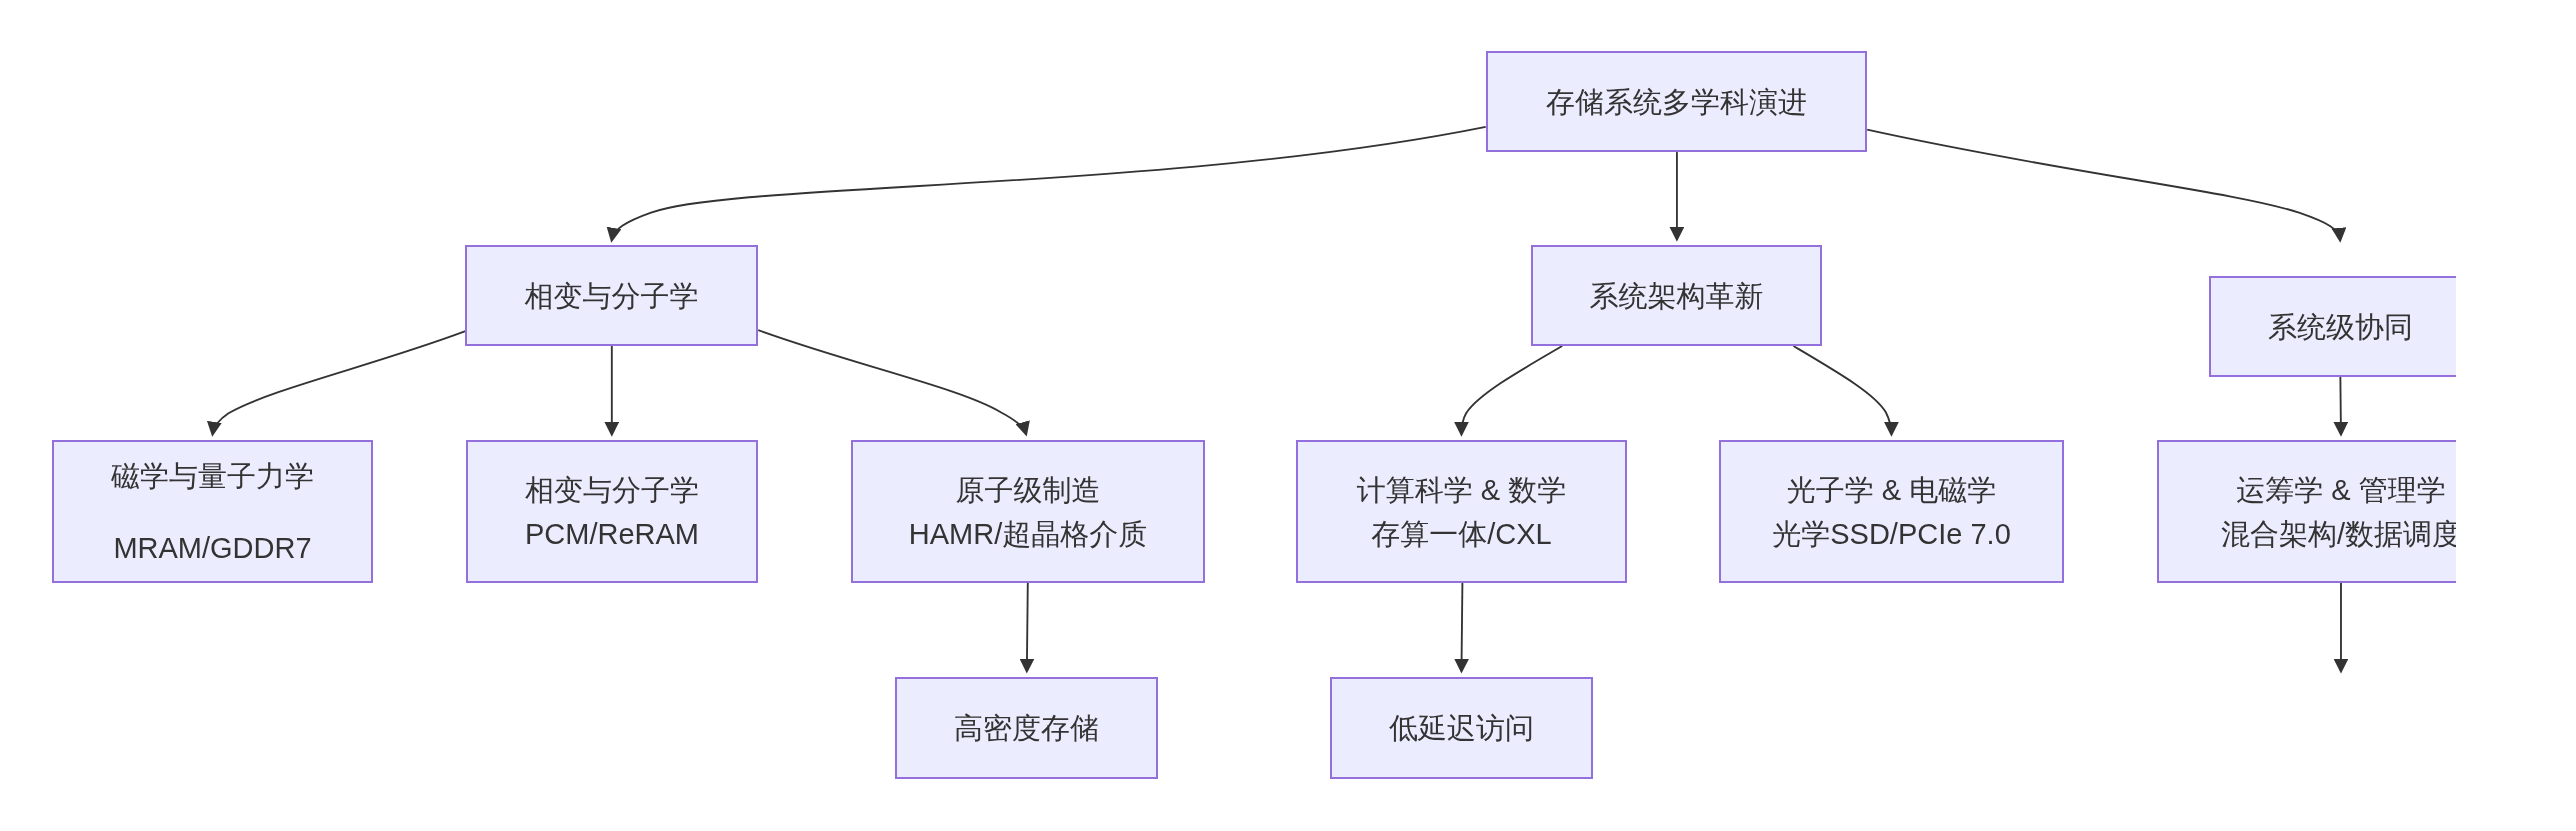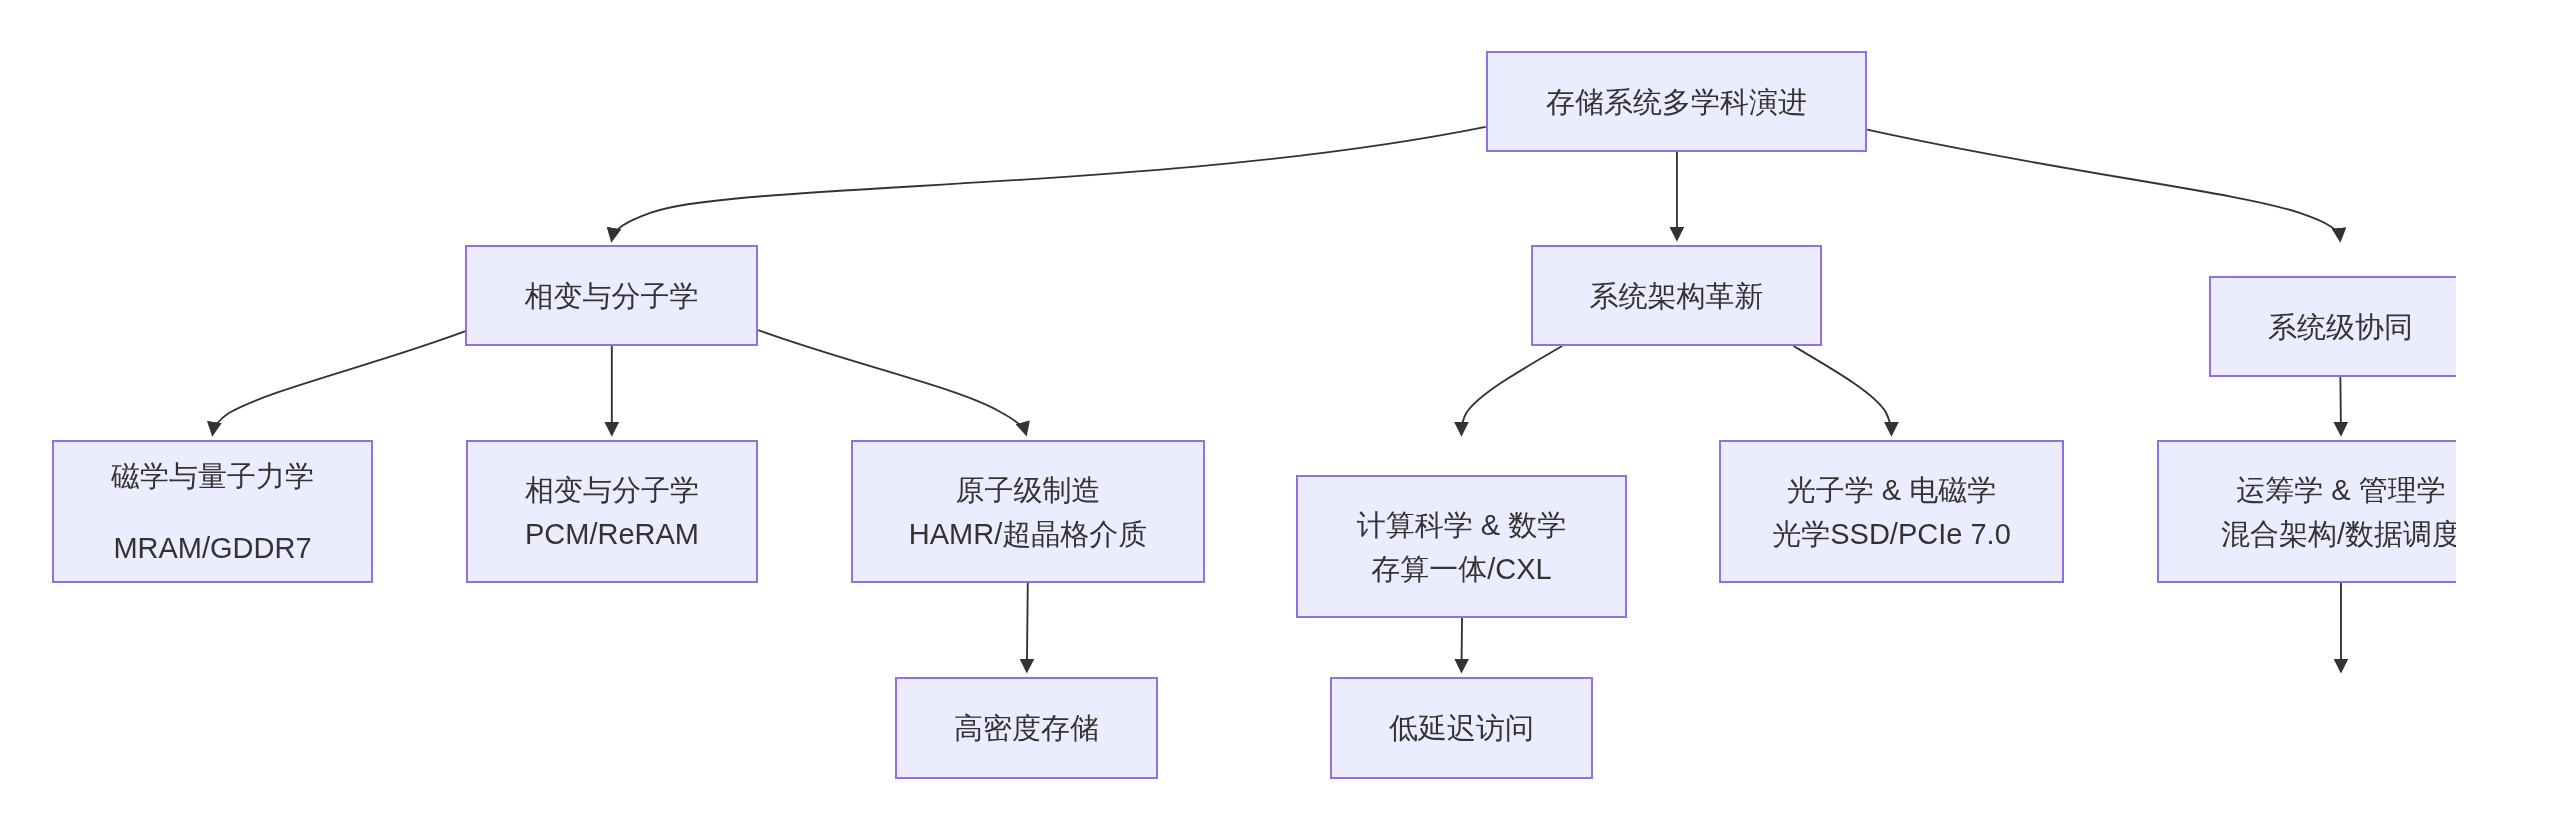--- a/index.html
+++ b/index.html
@@ -92,21 +92,21 @@
   <div class="node" style="left:466px; top:440px; width:292px; height:143px;">
     <span class="node-line">相变与分子学</span>
     <span class="node-line">PCM/ReRAM</span>
   </div>
 
   <div class="node" style="left:851px; top:440px; width:354px; height:143px;">
     <span class="node-line">原子级制造</span>
     <span class="node-line">HAMR/超晶格介质</span>
   </div>
 
-  <div class="node" style="left:1296px; top:440px; width:331px; height:143px;margin-top:35px;">
+  <div class="node" style="left:1296px; top:440px; width:331px; height:143px;">
     <span class="node-line">计算科学 &amp; 数学</span>
     <span class="node-line">存算一体/CXL</span>
   </div>
 
   <div class="node" style="left:1719px; top:440px; width:345px; height:143px;">
     <span class="node-line">光子学 &amp; 电磁学</span>
     <span class="node-line">光学SSD/PCIe 7.0</span>
   </div>
 
   <div class="node" style="left:2157px; top:440px; width:368px; height:143px;">

